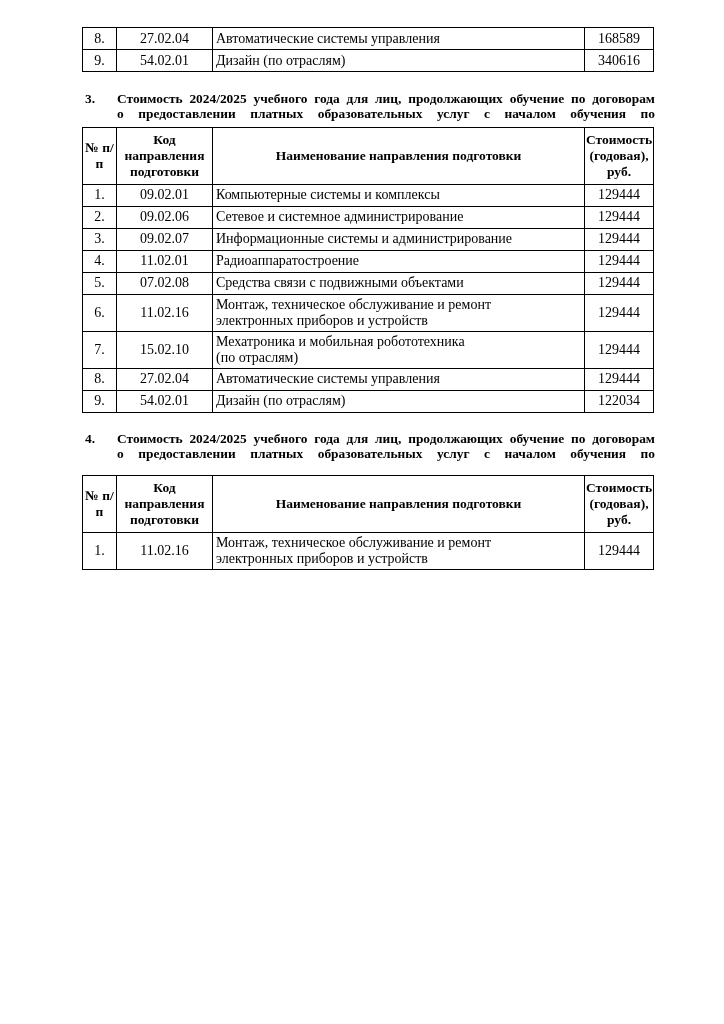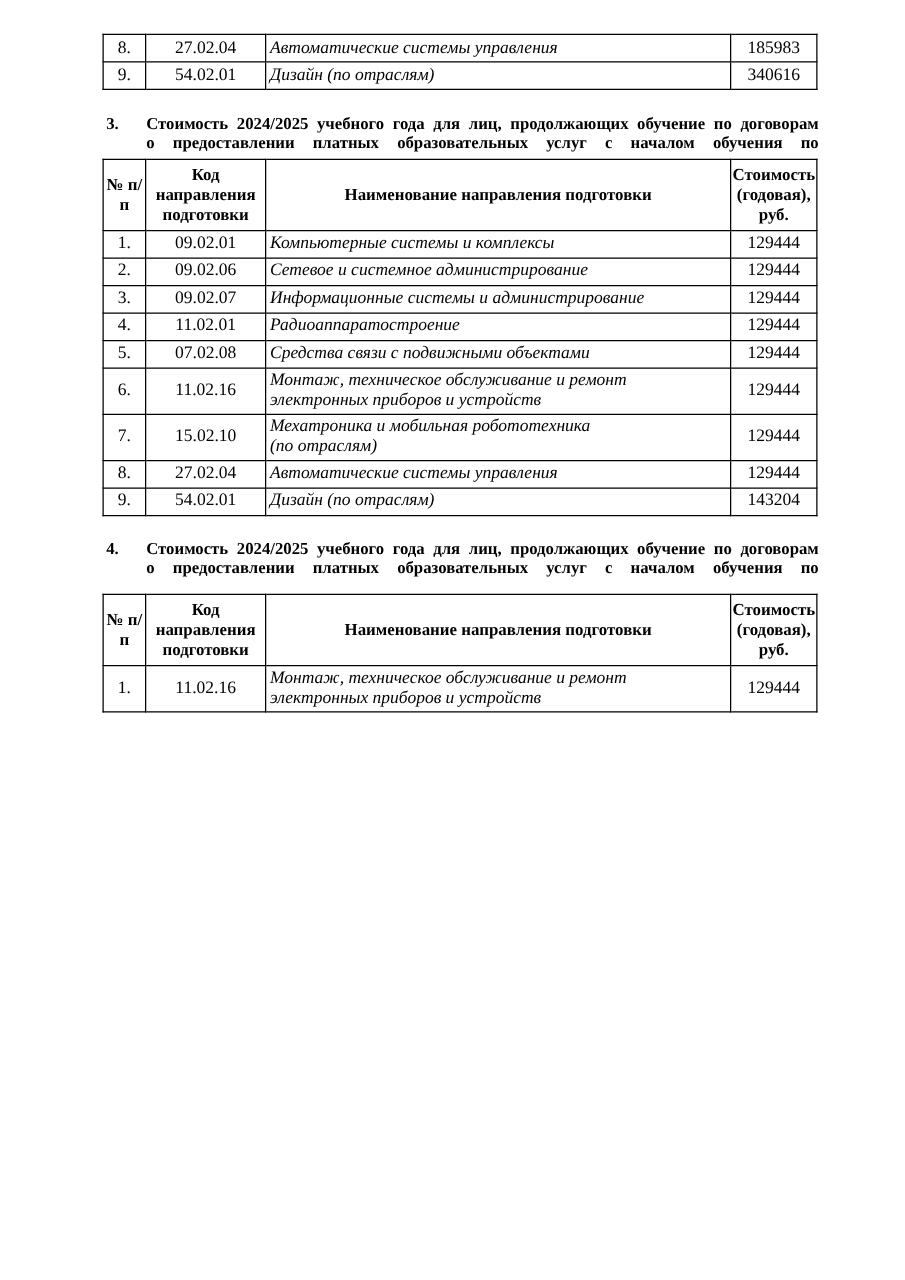--- a/index.html
+++ b/index.html
@@ -60,40 +60,40 @@
     padding: 2px 1px;
     height: 52px;
   }
   .doc-table td {
     font-size: 14px;
     line-height: 16px;
     padding: 2px 3px;
   }
   .doc-table tr.r-single td { height: 17px; }
   .c-num, .c-code, .c-cost { text-align: center; }
-  .c-name { text-align: left; padding-left: 5px; white-space: pre-wrap; font-style: italic; }
+  .c-name { text-align: left; padding-left: 5px; white-space: pre-wrap; }
 </style>
 </head>
 <body>
 
 <div class="page">
 
   <table class="doc-table t-fragment">
     <colgroup>
         <col class="w-num">
         <col class="w-code">
         <col class="w-name">
         <col class="w-cost">
       </colgroup>
     <tbody>
       <tr class="r-single">
         <td class="c-num">8.</td>
         <td class="c-code">27.02.04</td>
         <td class="c-name">Автоматические системы управления</td>
-        <td class="c-cost">185983</td>
+        <td class="c-cost">168589</td>
       </tr>
       <tr class="r-single">
         <td class="c-num">9.</td>
         <td class="c-code">54.02.01</td>
         <td class="c-name">Дизайн (по отраслям)</td>
         <td class="c-cost">340616</td>
       </tr>
     </tbody>
   </table>
 
@@ -166,21 +166,21 @@
       <tr class="r-single">
         <td class="c-num">8.</td>
         <td class="c-code">27.02.04</td>
         <td class="c-name">Автоматические системы управления</td>
         <td class="c-cost">129444</td>
       </tr>
       <tr class="r-single">
         <td class="c-num">9.</td>
         <td class="c-code">54.02.01</td>
         <td class="c-name">Дизайн (по отраслям)</td>
-        <td class="c-cost">143204</td>
+        <td class="c-cost">122034</td>
       </tr>
     </tbody>
   </table>
 
   <div class="heading heading-4">
     <span class="h-num">4.</span>
     <div class="h-line jline">Стоимость 2024/2025 учебного года для лиц, продолжающих обучение по договорам</div>
     <div class="h-line jline">о предоставлении платных образовательных услуг с началом обучения по</div>
   </div>
 

